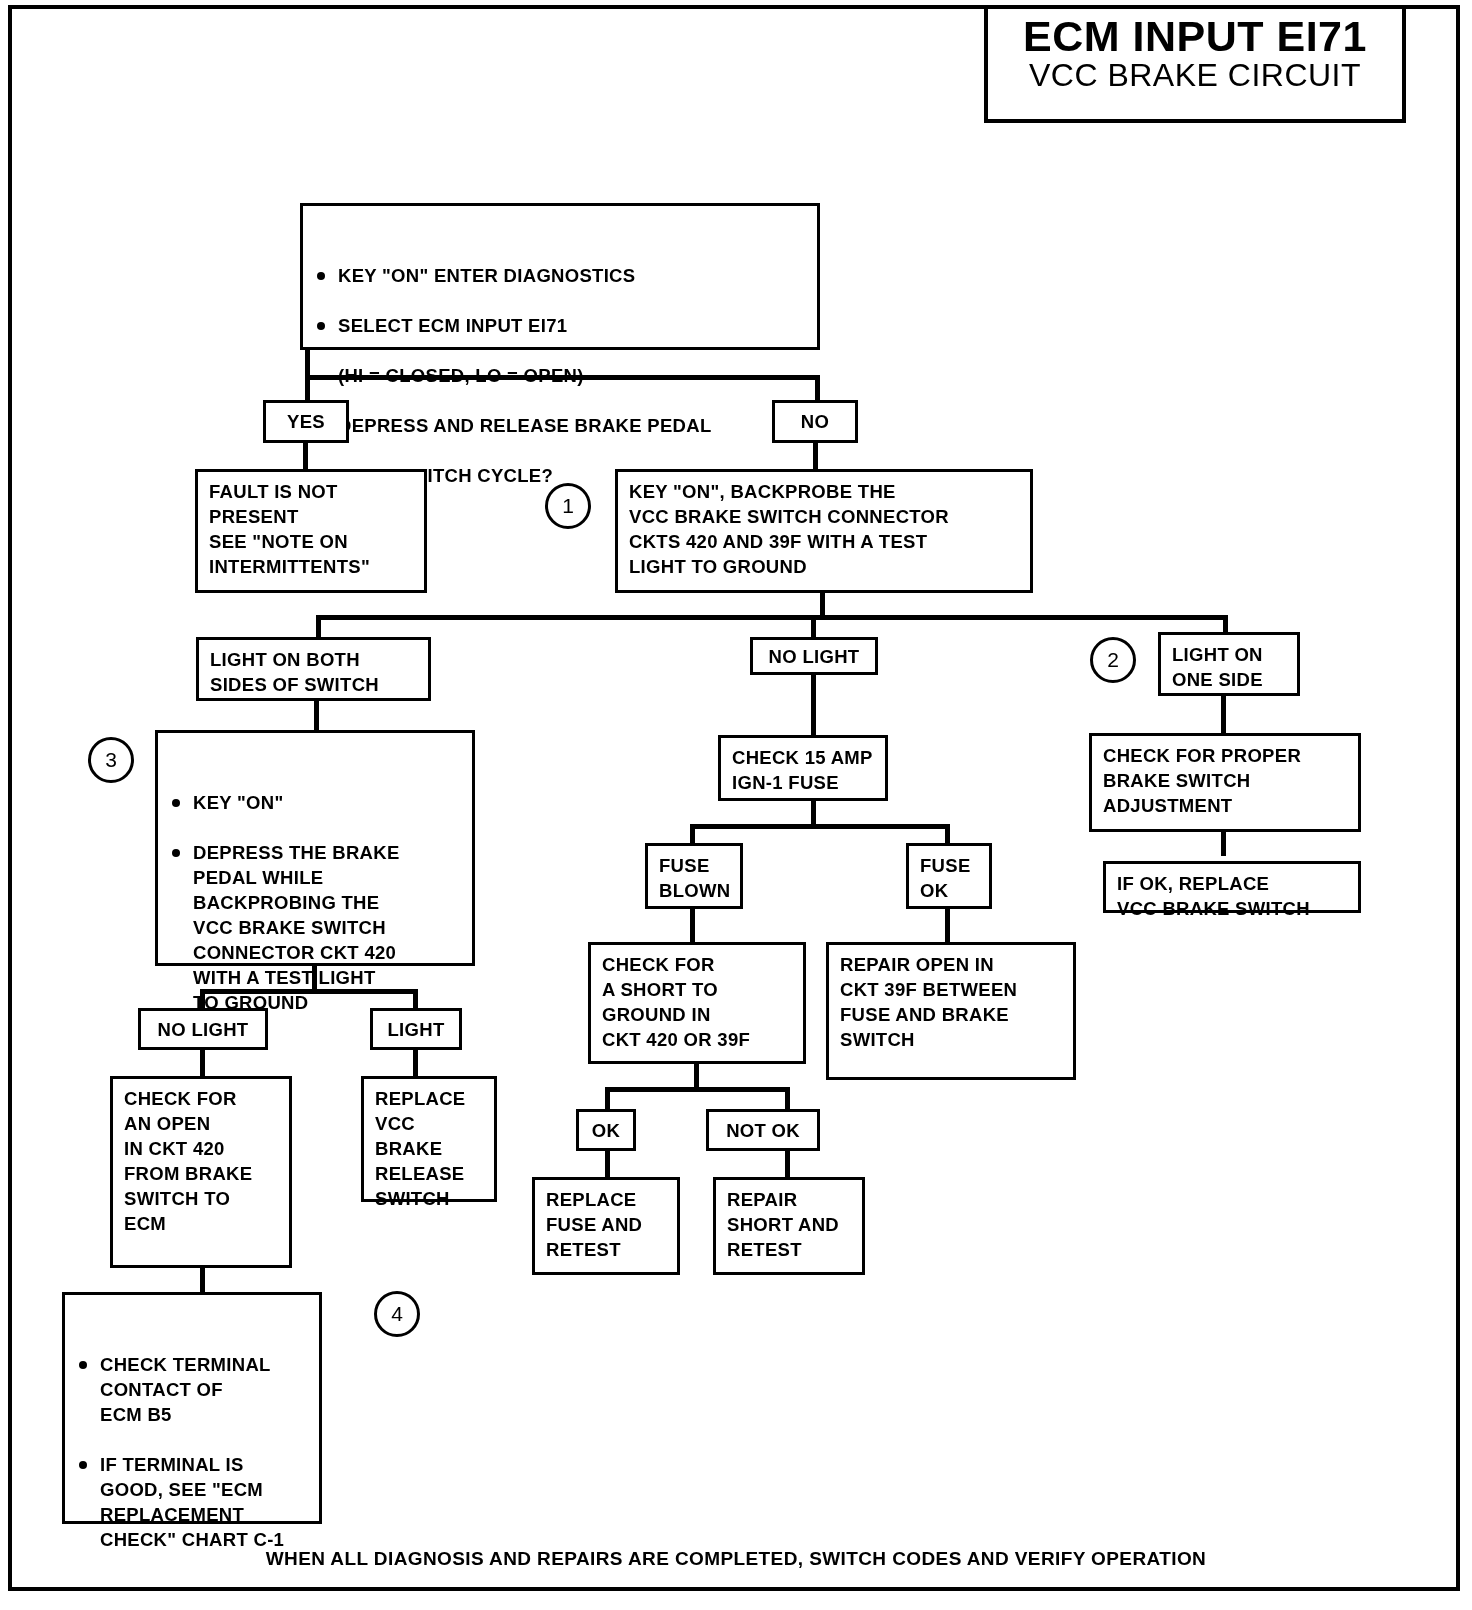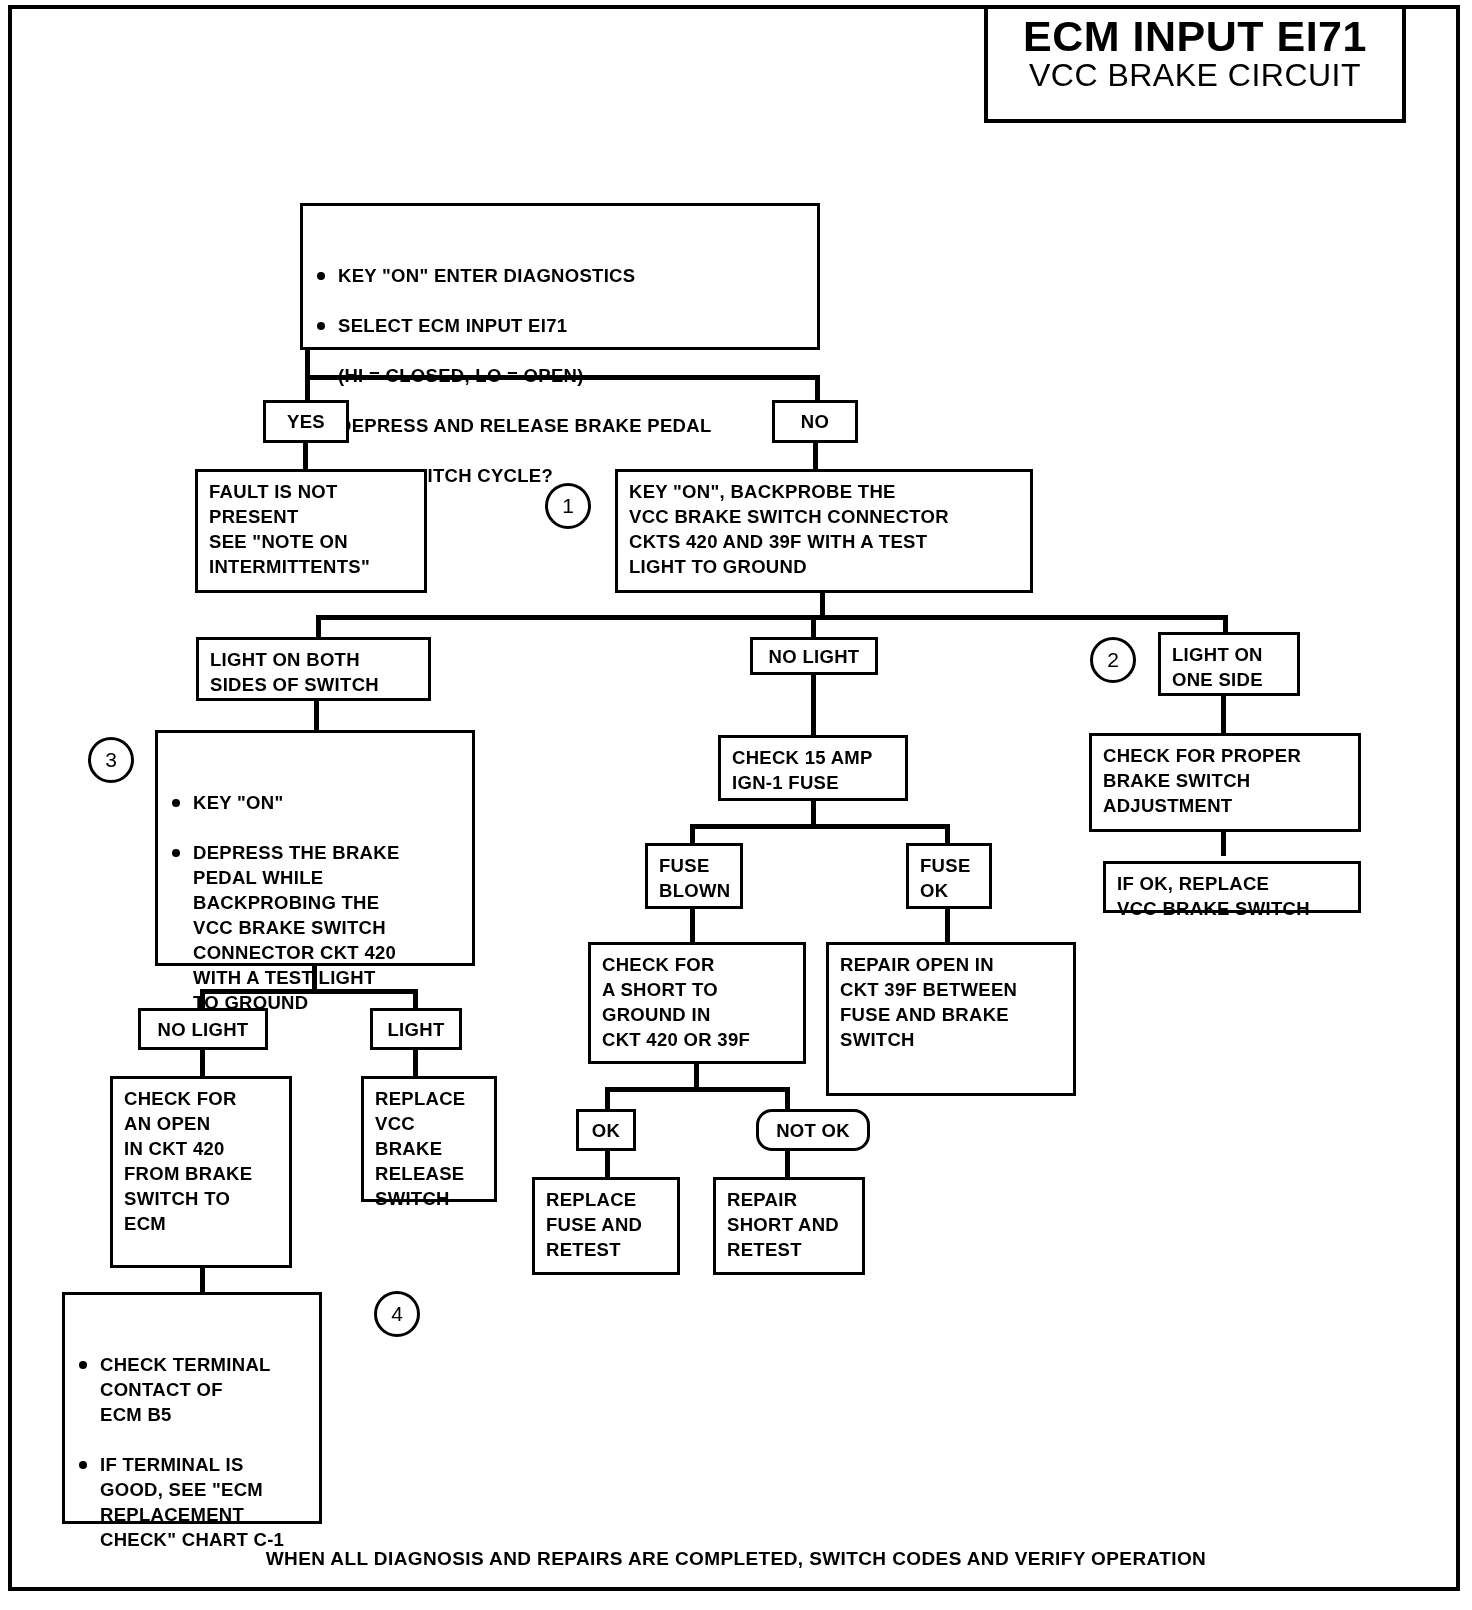--- a/index.html
+++ b/index.html
@@ -205,21 +205,21 @@
       <li>DEPRESS THE BRAKE
 PEDAL WHILE
 BACKPROBING THE
 VCC BRAKE SWITCH
 CONNECTOR CKT 420
 WITH A TEST LIGHT
 TO GROUND</li>
     </ul>
   </div>
 
-  <div class="box" style="left:718px; top:735px; width:190px; height:66px;">CHECK 15 AMP
+  <div class="box" style="left:718px; top:735px; width:170px; height:66px;">CHECK 15 AMP
 IGN-1 FUSE</div>
 
   <div class="box" style="left:1089px; top:733px; width:272px; height:99px;">CHECK FOR PROPER
 BRAKE SWITCH
 ADJUSTMENT</div>
   <div class="vline" style="left:1221px; top:832px; height:24px;"></div>
   <div class="box" style="left:1103px; top:861px; width:258px; height:52px;">IF OK, REPLACE
 VCC BRAKE SWITCH</div>
 
   <div class="vline" style="left:811px; top:801px; height:26px;"></div>
@@ -232,21 +232,21 @@
   <div class="box" style="left:906px; top:843px; width:86px; height:66px;">FUSE
 OK</div>
 
   <div class="vline" style="left:690px; top:909px; height:35px;"></div>
   <div class="vline" style="left:945px; top:909px; height:35px;"></div>
 
   <div class="box" style="left:588px; top:942px; width:218px; height:122px;">CHECK FOR
 A SHORT TO
 GROUND IN
 CKT 420 OR 39F</div>
-  <div class="box" style="left:826px; top:942px; width:250px; height:154px;">REPAIR OPEN IN
+  <div class="box" style="left:826px; top:942px; width:250px; height:138px;">REPAIR OPEN IN
 CKT 39F BETWEEN
 FUSE AND BRAKE
 SWITCH</div>
 
   <div class="vline" style="left:312px; top:966px; height:26px;"></div>
   <div class="hline" style="left:200px; top:989px; width:218px;"></div>
   <div class="vline" style="left:200px; top:989px; height:20px;"></div>
   <div class="vline" style="left:413px; top:989px; height:20px;"></div>
 
   <div class="box center" style="left:138px; top:1008px; width:130px; height:42px;">NO LIGHT</div>
@@ -265,21 +265,21 @@
 VCC BRAKE
 RELEASE
 SWITCH</div>
 
   <div class="vline" style="left:694px; top:1064px; height:26px;"></div>
   <div class="hline" style="left:605px; top:1087px; width:180px;"></div>
   <div class="vline" style="left:605px; top:1087px; height:23px;"></div>
   <div class="vline" style="left:785px; top:1087px; height:23px;"></div>
 
   <div class="box center" style="left:576px; top:1109px; width:60px; height:42px;">OK</div>
-  <div class="box center" style="left:756px; top:1109px; width:114px; height:42px;border-radius:16px;">NOT OK</div>
+  <div class="box center" style="left:706px; top:1109px; width:114px; height:42px;">NOT OK</div>
 
   <div class="vline" style="left:605px; top:1151px; height:28px;"></div>
   <div class="vline" style="left:785px; top:1151px; height:28px;"></div>
 
   <div class="box" style="left:532px; top:1177px; width:148px; height:98px;">REPLACE
 FUSE AND
 RETEST</div>
   <div class="box" style="left:713px; top:1177px; width:152px; height:98px;">REPAIR
 SHORT AND
 RETEST</div>

